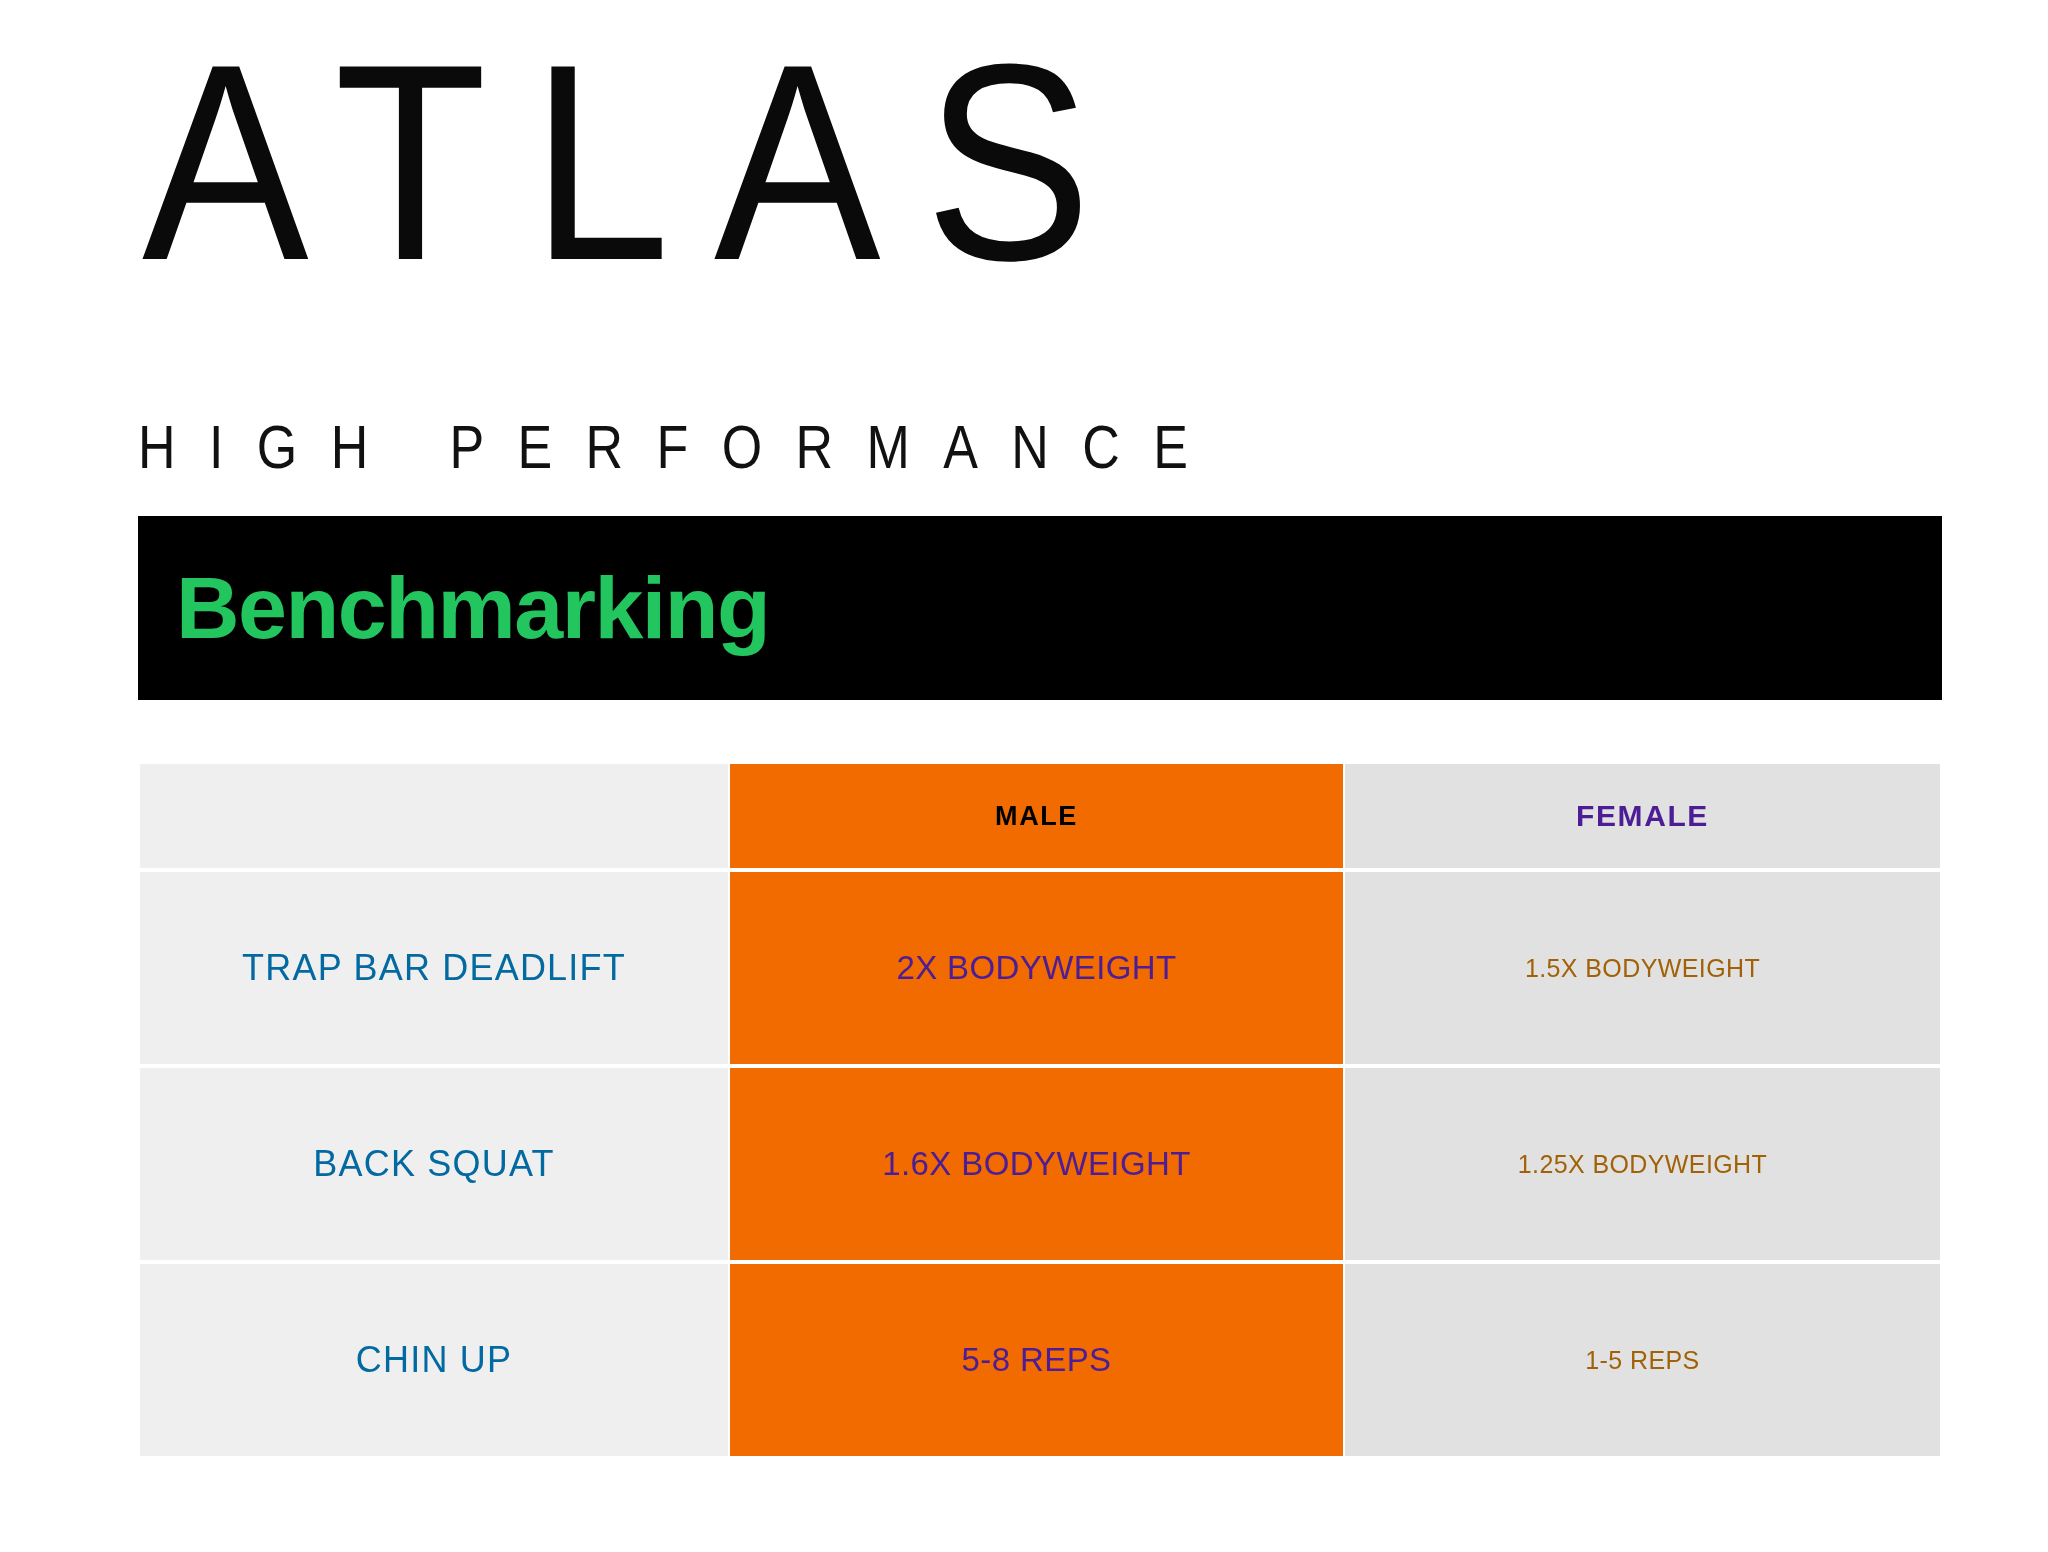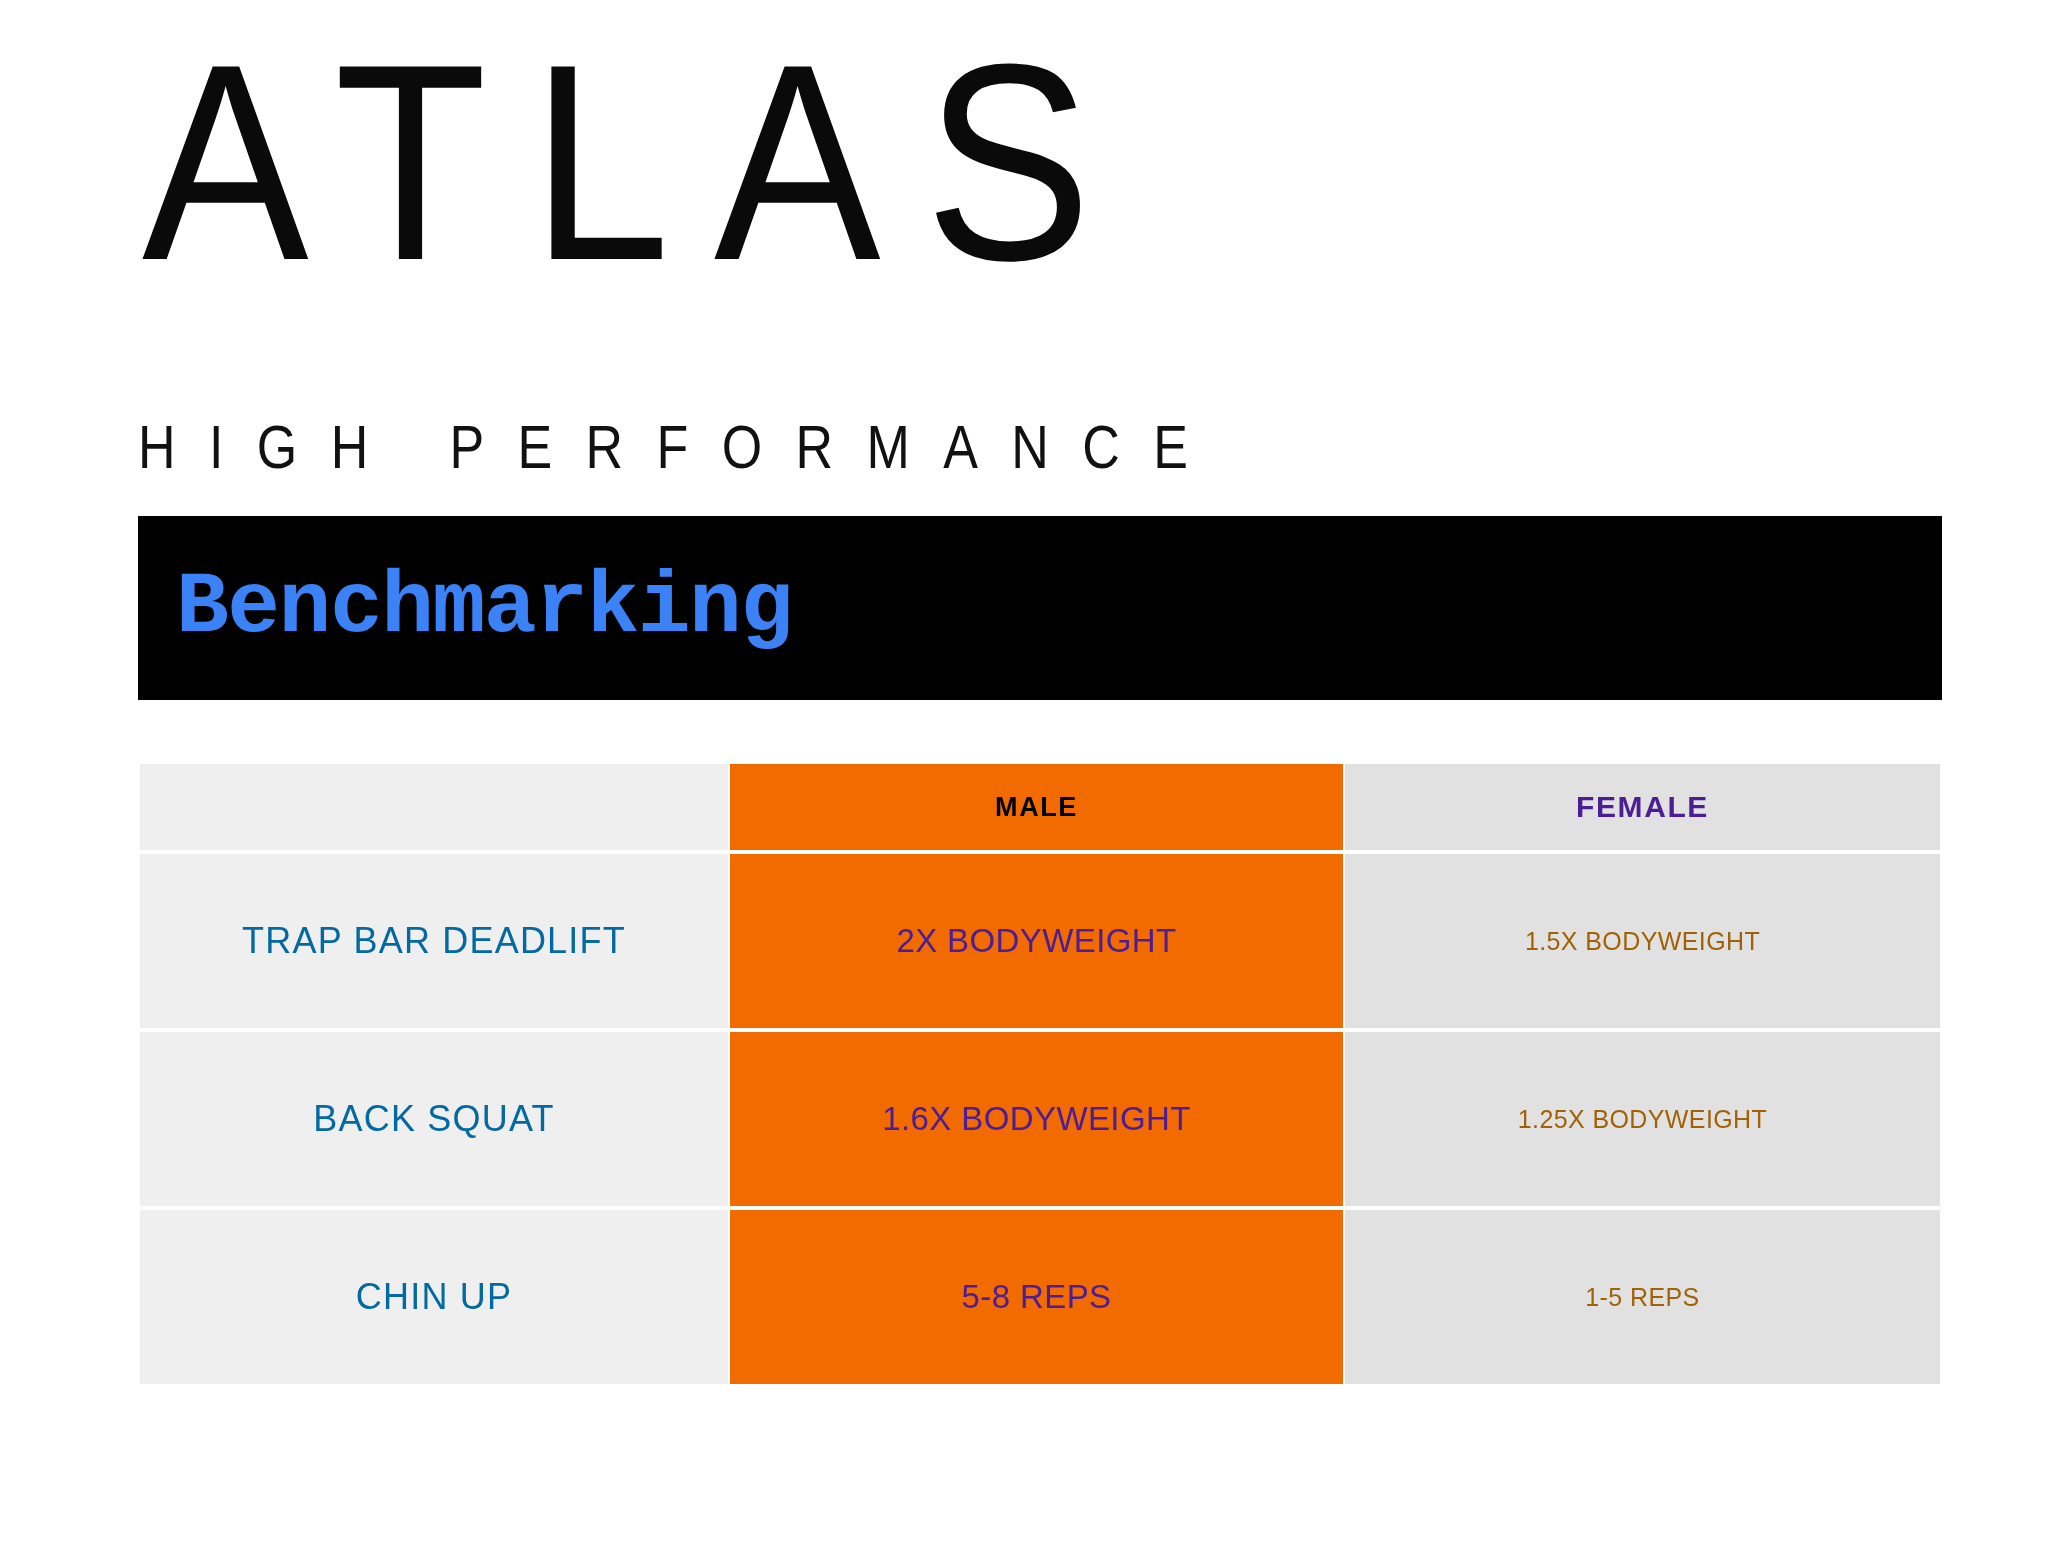--- a/index.html
+++ b/index.html
@@ -65,22 +65,22 @@
     left: 138px;
     top: 516px;
     width: 1804px;
     height: 184px;
     background: #000000;
     display: flex;
     align-items: center;
   }
 
   .title-banner-text {
-    color: #3b82f6;
-    font-family: Liberation Mono, monospace;
+    color: #22c55e;
+    font-family: Liberation Sans, sans-serif;
     font-weight: bold;
     font-size: 88px;
     letter-spacing: -1.5px;
     line-height: 1;
     margin-left: 38px;
     white-space: nowrap;
   }
 
   
   .bench-table {
@@ -92,21 +92,21 @@
     border-spacing: 2px 4px;
     table-layout: fixed;
   }
 
   .bench-table col.c-label { width: 588px; }
   .bench-table col.c-male  { width: 613px; }
   .bench-table col.c-female{ width: 595px; }
 
   .bench-table th,
   .bench-table td {
-    padding: 3px;
+    padding: 12px;
     margin: 0;
     text-align: center;
     vertical-align: middle;
   }
 
   
   .hdr-blank {
     background: #efefef;
     height: 80px;
   }

